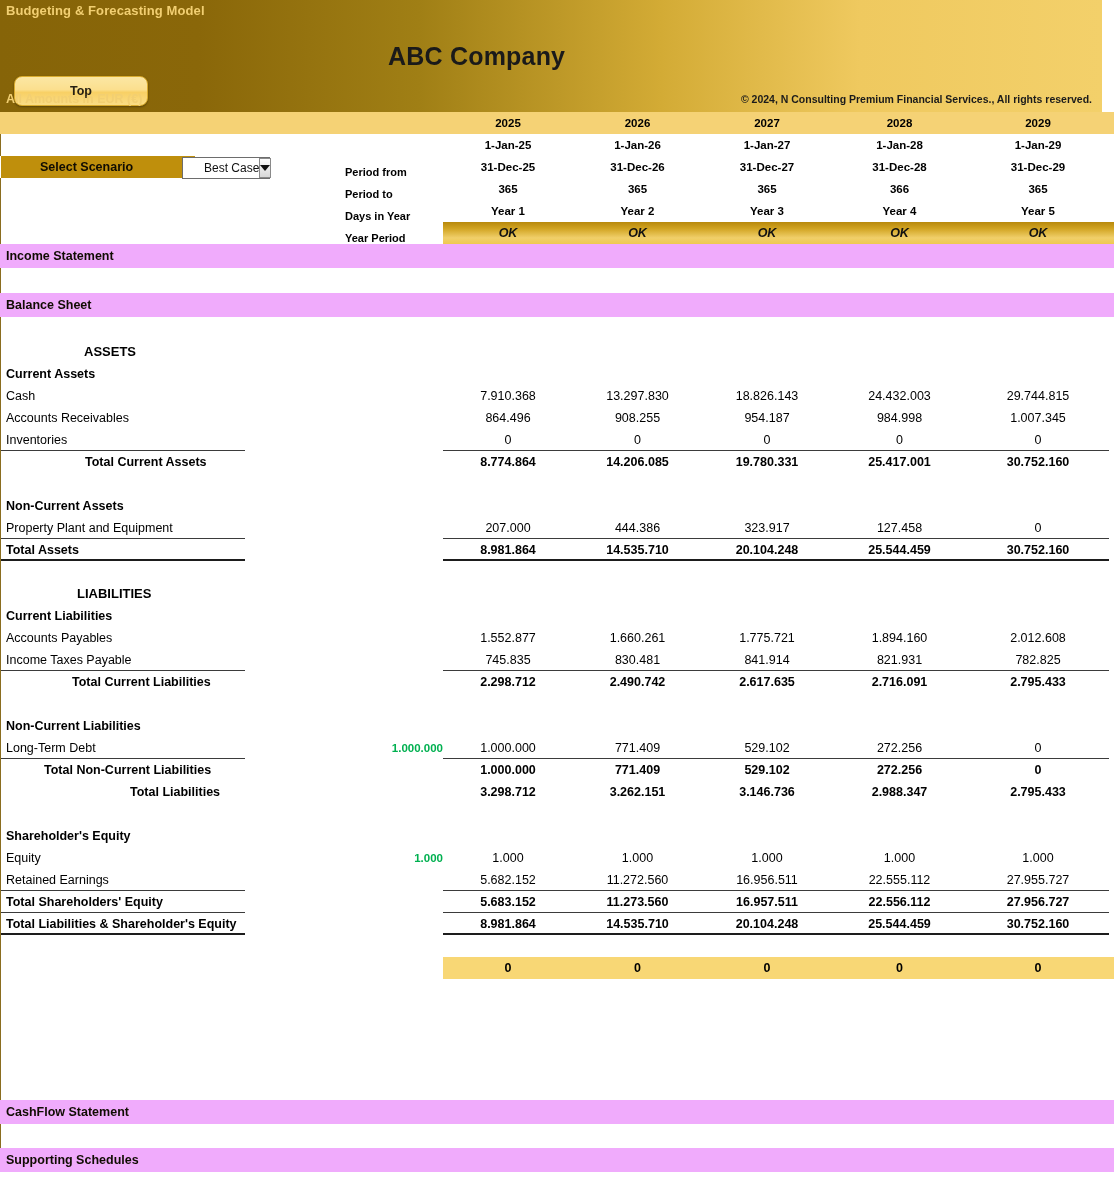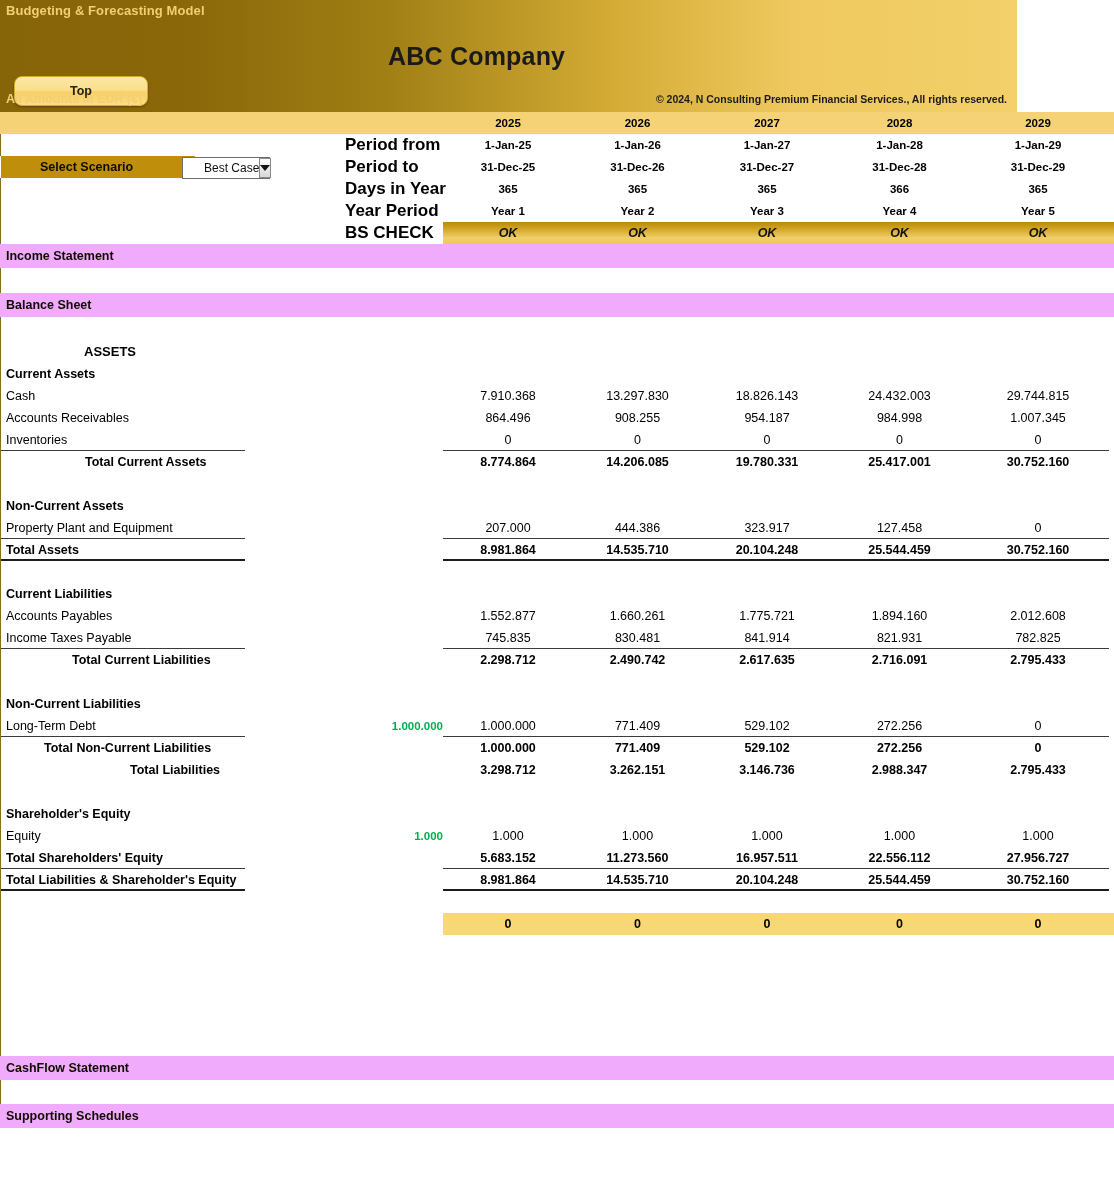--- a/index.html
+++ b/index.html
@@ -13,21 +13,21 @@
     font-family: "Liberation Sans", sans-serif;
     font-size: 12.5px;
     color: #000000;
     position: relative;
     overflow: hidden;
   }
 
   
   .header {
     position: relative;
-    width: 1017px;
+    width: 1102px;
     height: 112px;
     background: linear-gradient(to right, #866408 0%, #8a6709 18%, #a07f15 38%, #d3ab35 60%, #efc95f 78%, #f3d06a 100%);
   }
   .header-title {
     position: absolute;
     left: 6px;
     top: 3px;
     font-size: 13px;
     font-weight: bold;
     color: #f2cf72;
@@ -118,21 +118,21 @@
     height: 22px;
     background: #f5d275;
   }
   .yearband-left {
     position: absolute;
     left: 0; top: 0; width: 443px; height: 22px;
     background: #f5d275;
   }
   .year-txt { font-weight: bold; font-size: 11.5px; }
 
-  .period-lbl { font-weight: bold; font-size: 17px; }
+  .period-lbl { font-weight: bold; font-size: 11px; margin-top: 27px; }
   .period-val { font-weight: bold; font-size: 11.5px; }
 
   
   .bscheck-bar {
     position: absolute;
     left: 443px; top: 0;
     width: 671px; height: 22px;
     background: linear-gradient(to bottom, #b8890c 0%, #d1a422 30%, #f0cf6a 72%, #efc950 100%);
   }
   .ok-txt { font-weight: bold; font-style: italic; font-size: 12.5px; color: #111; }
@@ -417,20 +417,24 @@
     <div class="cell col4 num-b">25.544.459</div>
     <div class="cell col5 num-b">30.752.160</div>
     <div class="ul-label-thick"></div>
     <div class="ul-nums-thick"></div>
   </div>
 
   <div class="spacer" style="height:22px">
     <div class="lbl-border"></div>
   </div>
 
+  <div class="row">
+    <div class="lbl-border"></div>
+    <div class="c-label center-head" style="left:77px;font-size:13px;">LIABILITIES</div>
+  </div>
 
   <div class="row">
     <div class="lbl-border"></div>
     <div class="c-label sub-head">Current Liabilities</div>
   </div>
 
   <div class="row">
     <div class="lbl-border"></div>
     <div class="c-label indent-item">Accounts Payables</div>
     <div class="cell col1 num">1.552.877</div>
@@ -517,20 +521,31 @@
     <div class="lbl-border"></div>
     <div class="c-label indent-item">Equity</div>
     <div class="cell col0 green">1.000</div>
     <div class="cell col1 num">1.000</div>
     <div class="cell col2 num">1.000</div>
     <div class="cell col3 num">1.000</div>
     <div class="cell col4 num">1.000</div>
     <div class="cell col5 num">1.000</div>
   </div>
 
+  <div class="row">
+    <div class="lbl-border"></div>
+    <div class="c-label indent-item">Retained Earnings</div>
+    <div class="cell col1 num">5.682.152</div>
+    <div class="cell col2 num">11.272.560</div>
+    <div class="cell col3 num">16.956.511</div>
+    <div class="cell col4 num">22.555.112</div>
+    <div class="cell col5 num">27.955.727</div>
+    <div class="ul-label"></div>
+    <div class="ul-nums"></div>
+  </div>
 
   <div class="row">
     <div class="lbl-border"></div>
     <div class="c-label bold">Total Shareholders' Equity</div>
     <div class="cell col1 num-b">5.683.152</div>
     <div class="cell col2 num-b">11.273.560</div>
     <div class="cell col3 num-b">16.957.511</div>
     <div class="cell col4 num-b">22.556.112</div>
     <div class="cell col5 num-b">27.956.727</div>
     <div class="ul-label"></div>

